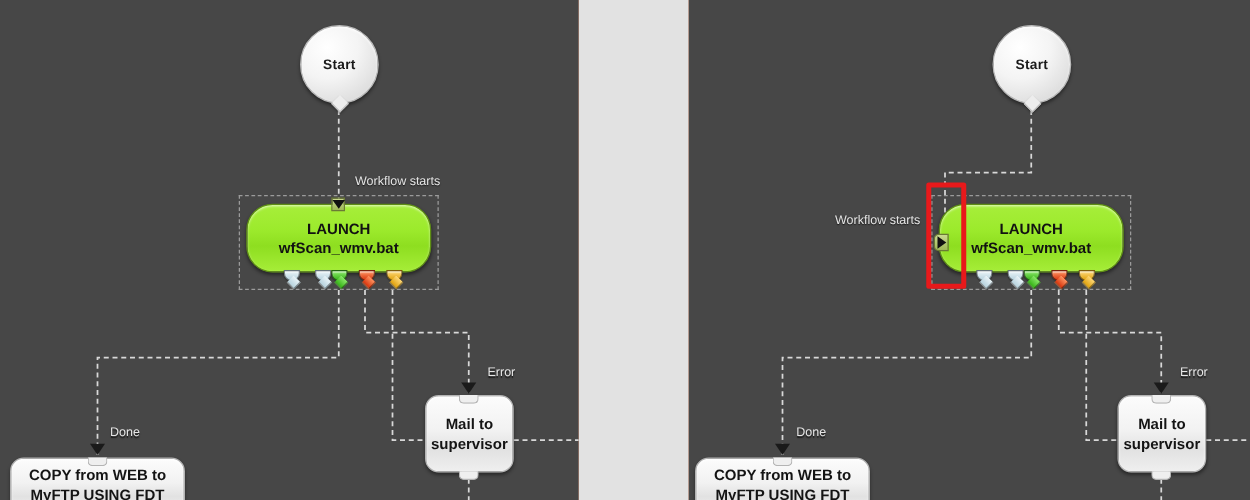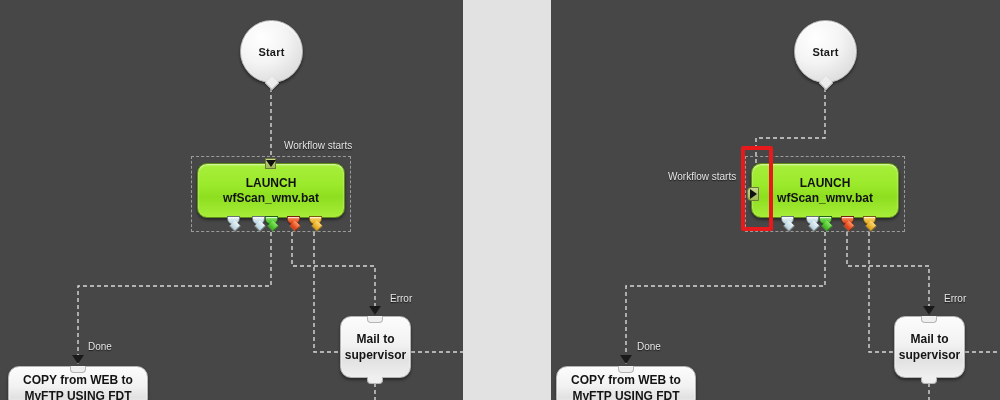--- a/index.html
+++ b/index.html
@@ -35,21 +35,21 @@
   }
 
   
   .launch-wrap{position:absolute;}
   .launch-sel{
     position:absolute;left:0;top:0;right:0;bottom:0;
     border:1px dashed #9B9B9B;box-sizing:border-box;
   }
   .launch-box{
     position:absolute;left:6px;top:7px;right:6px;bottom:14px;
-    border-radius:10px;
+    border-radius:21px;
     background:linear-gradient(180deg,#A7EE3A 0%, #9CEA2C 38%, #8EDE20 62%, #A6ED38 100%);
     border:1px solid #5E8E14;
     box-shadow:inset 0 1px 2px rgba(255,255,255,.65), 0 2px 3px rgba(0,0,0,.45);
     display:flex;flex-direction:column;align-items:center;justify-content:center;
     box-sizing:border-box;
   }
   .launch-box .l1{font-size:12px;font-weight:bold;color:#121212;line-height:15px;}
   .launch-box .l2{font-size:12px;font-weight:bold;color:#121212;line-height:15px;}
 
   .pin{

